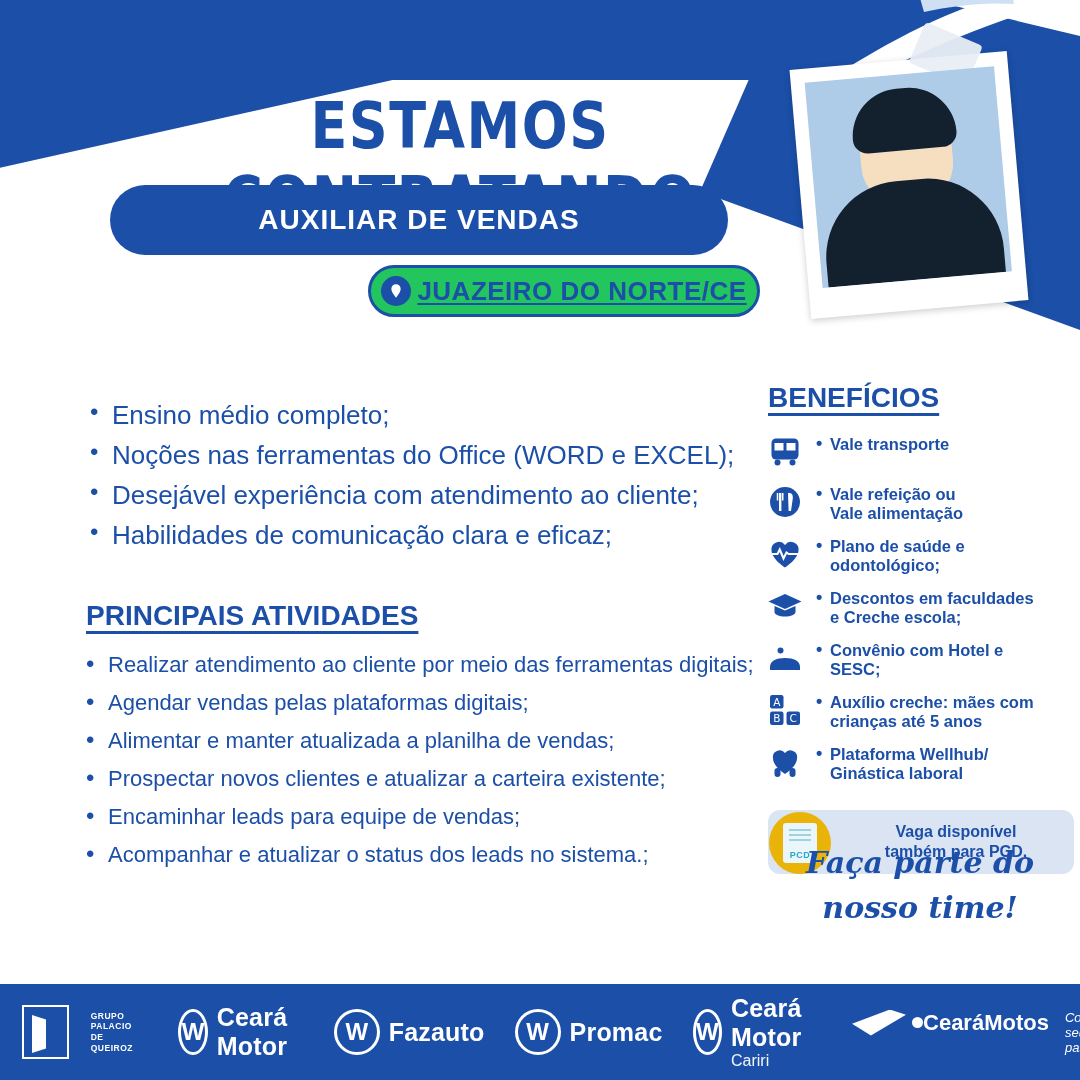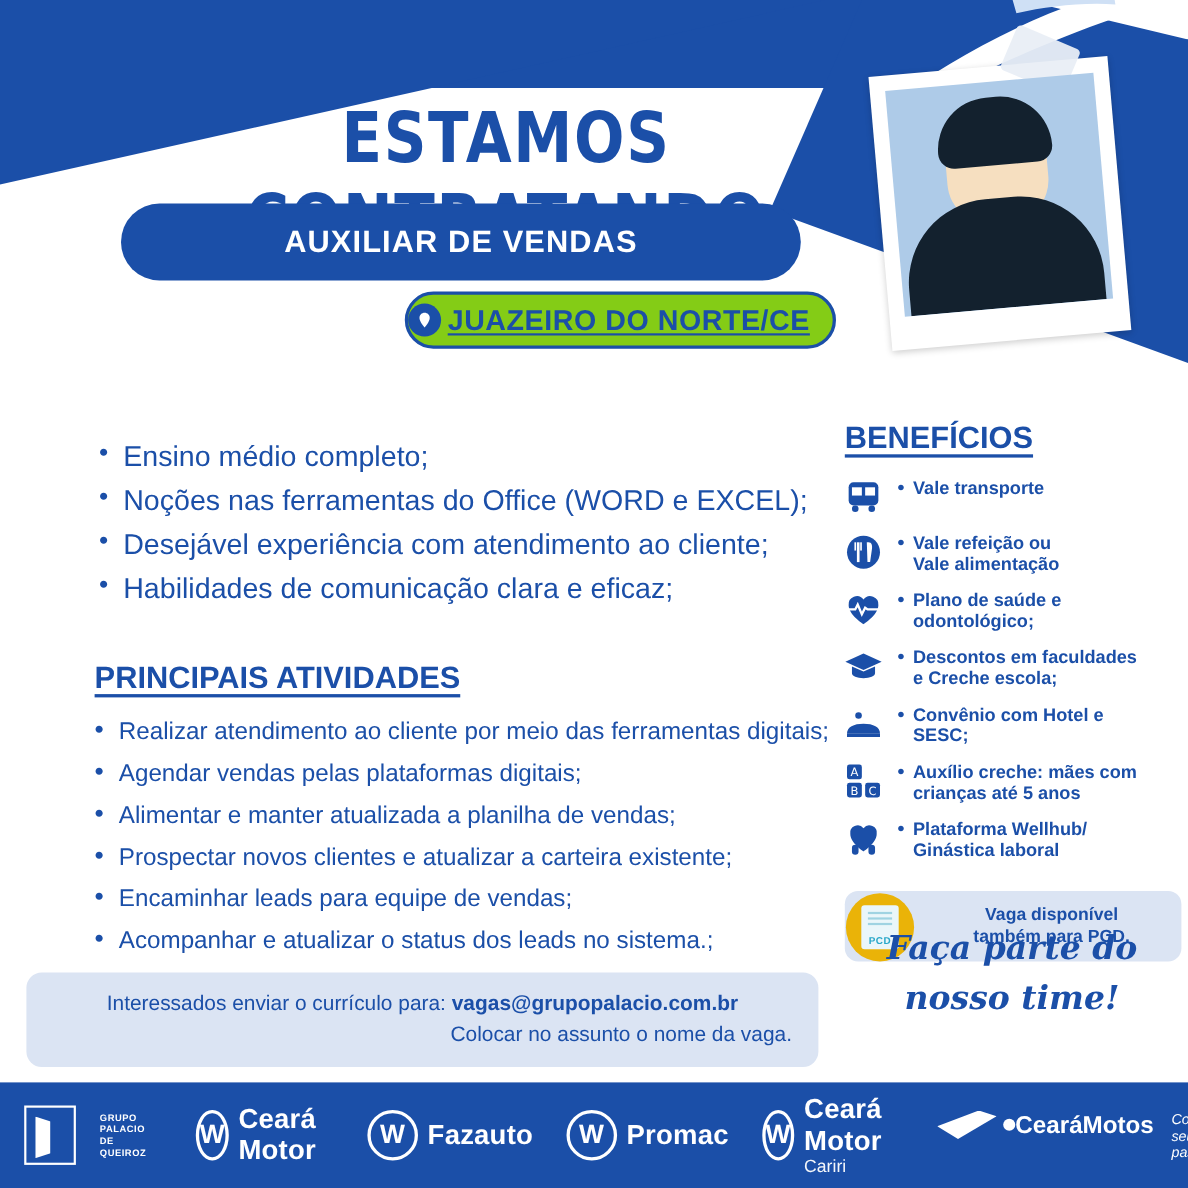--- a/index.html
+++ b/index.html
@@ -73,22 +73,22 @@
     transform:scaleY(1.18);
   }
   .role-pill {
     position:absolute; left:110px; top:185px; width:618px; height:70px;
     background:#1b4fa8; border-radius:35px;
     display:flex; align-items:center; justify-content:center;
     color:#fff; font-size:28px; font-weight:bold; letter-spacing:1px;
   }
   .loc-pill {
     position:absolute; left:368px; top:265px; width:392px; height:52px;
-    border:3px solid #1b4fa8; border-radius:26px; background:#84cc16;
-    display:flex; align-items:center; gap:6px;
+    border:3px solid #1b4fa8; border-radius:26px; background:#22c55e;
+    display:flex; align-items:center; justify-content:center; gap:6px;
     color:#1b4fa8; font-size:26px; font-weight:bold; letter-spacing:.5px;
   }
   .loc-pill .pin { width:30px; height:30px; background:#1b4fa8; border-radius:50%;
     display:flex; align-items:center; justify-content:center; }
   .loc-pill .pin svg { width:16px; height:16px; }
   .loc-underline { text-decoration:underline; text-underline-offset:3px; }
 
   
   h2.sect {
     font-size:28px; font-weight:bold; color:#1b4fa8;
@@ -331,26 +331,20 @@
   <div class="pcd-box">
     <div class="pcd-text" style="white-space:pre-line">Vaga disponível
 também para PCD.</div>
   </div>
   <div class="pcd-circle">
     <div class="pcd-doc">
         <span>PCD</span>
       </div>
   </div>
 
-  <div class="email-box">
-    <div class="email-line1">
-      <span>Interessados enviar o currículo para: </span><b>vagas@grupopalacio.com.br</b>
-    </div>
-    <div class="email-line2">Colocar no assunto o nome da vaga.</div>
-  </div>
 
   <div class="tagline" style="white-space:pre-line">Faça parte do
 nosso time!</div>
 
   <div class="footer">
 
     <div class="gpq" style="margin-left:22px;">
       <div class="gpq-mark"></div>
       <div class="gpq-txt">
         <div>GRUPO</div>

